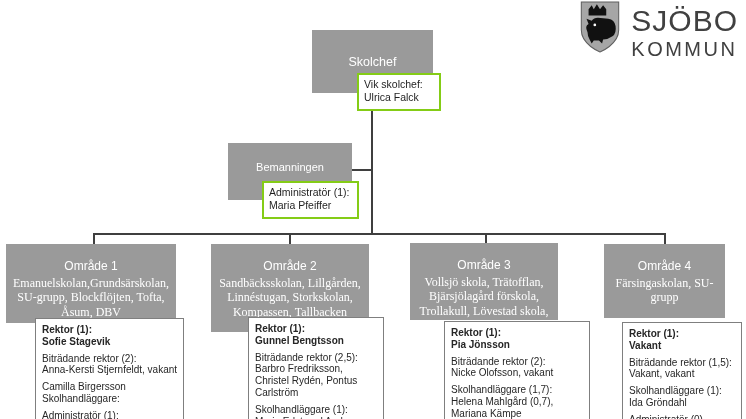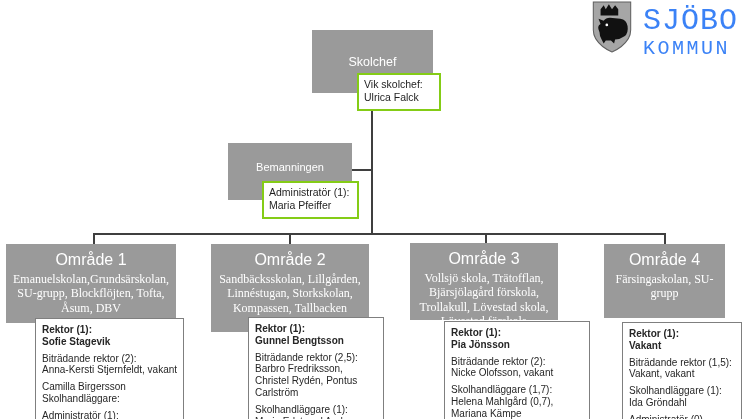--- a/index.html
+++ b/index.html
@@ -11,21 +11,21 @@
   .gbox {
     position:absolute; background:#9a9a9a; color:#ffffff; text-align:center;
     box-sizing:border-box;
   }
   .skolchef { display:flex; align-items:center; justify-content:center; font-size:12.5px; }
   .bemanningen { display:flex; align-items:flex-start; justify-content:center; font-size:11px; padding-top:18px; }
   .note {
     position:absolute; background:#ffffff; border:2px solid #84cc16; color:#1f1f1f;
     font-size:10.5px; line-height:1.28; padding:3px 4px 4px 5px; box-sizing:border-box;
   }
-  .area-title { font-size:16px; margin:7px 2px 3px; }
+  .area-title { font-size:12px; margin:15px 2px 3px; }
   .area-schools { font-size:12px; line-height:1.2; margin:0 3px;font-family:Liberation Serif, serif; }
   .detail {
     position:absolute; background:#ffffff; border:1px solid #7f7f7f; color:#262626;
     font-size:10px; line-height:1.18; padding:5px 5px 4px 6px; box-sizing:border-box;
   }
   .role { margin:0 0 5px; }
   .role.bold { font-weight:bold; }
   .role span { display:block; }
 
   
@@ -45,21 +45,21 @@
   #area-3 { left:410px; top:243px; width:148px; height:77px; }
   #area-4 { left:604px; top:244px; width:121px; height:74px; }
 
   #detail-1 { left:35px;  top:318px; width:149px; height:120px; }
   #detail-2 { left:248px; top:317px; width:136px; height:120px; }
   #detail-3 { left:444px; top:321px; width:146px; height:116px; }
   #detail-4 { left:622px; top:322px; width:120px; height:115px; }
 
   
   .logo { position:absolute; top:0; right:8px; display:flex; gap:9px; align-items:flex-start; }
-  .logo-text { font-family:Liberation Mono, monospace; color:#3b82f6; }
+  .logo-text { font-family:Liberation Sans, sans-serif; color:#404040; }
   .logo-title { font-size:30px; line-height:1; letter-spacing:1px; margin-top:6px; }
   .logo-subtitle { font-size:20px; line-height:1; letter-spacing:2.5px; margin-top:3px; }
 </style>
 </head>
 <body>
 
 <div class="canvas">
 
   <div class="line" id="vline-root"></div>
   <div class="line" id="hline-bem"></div>

